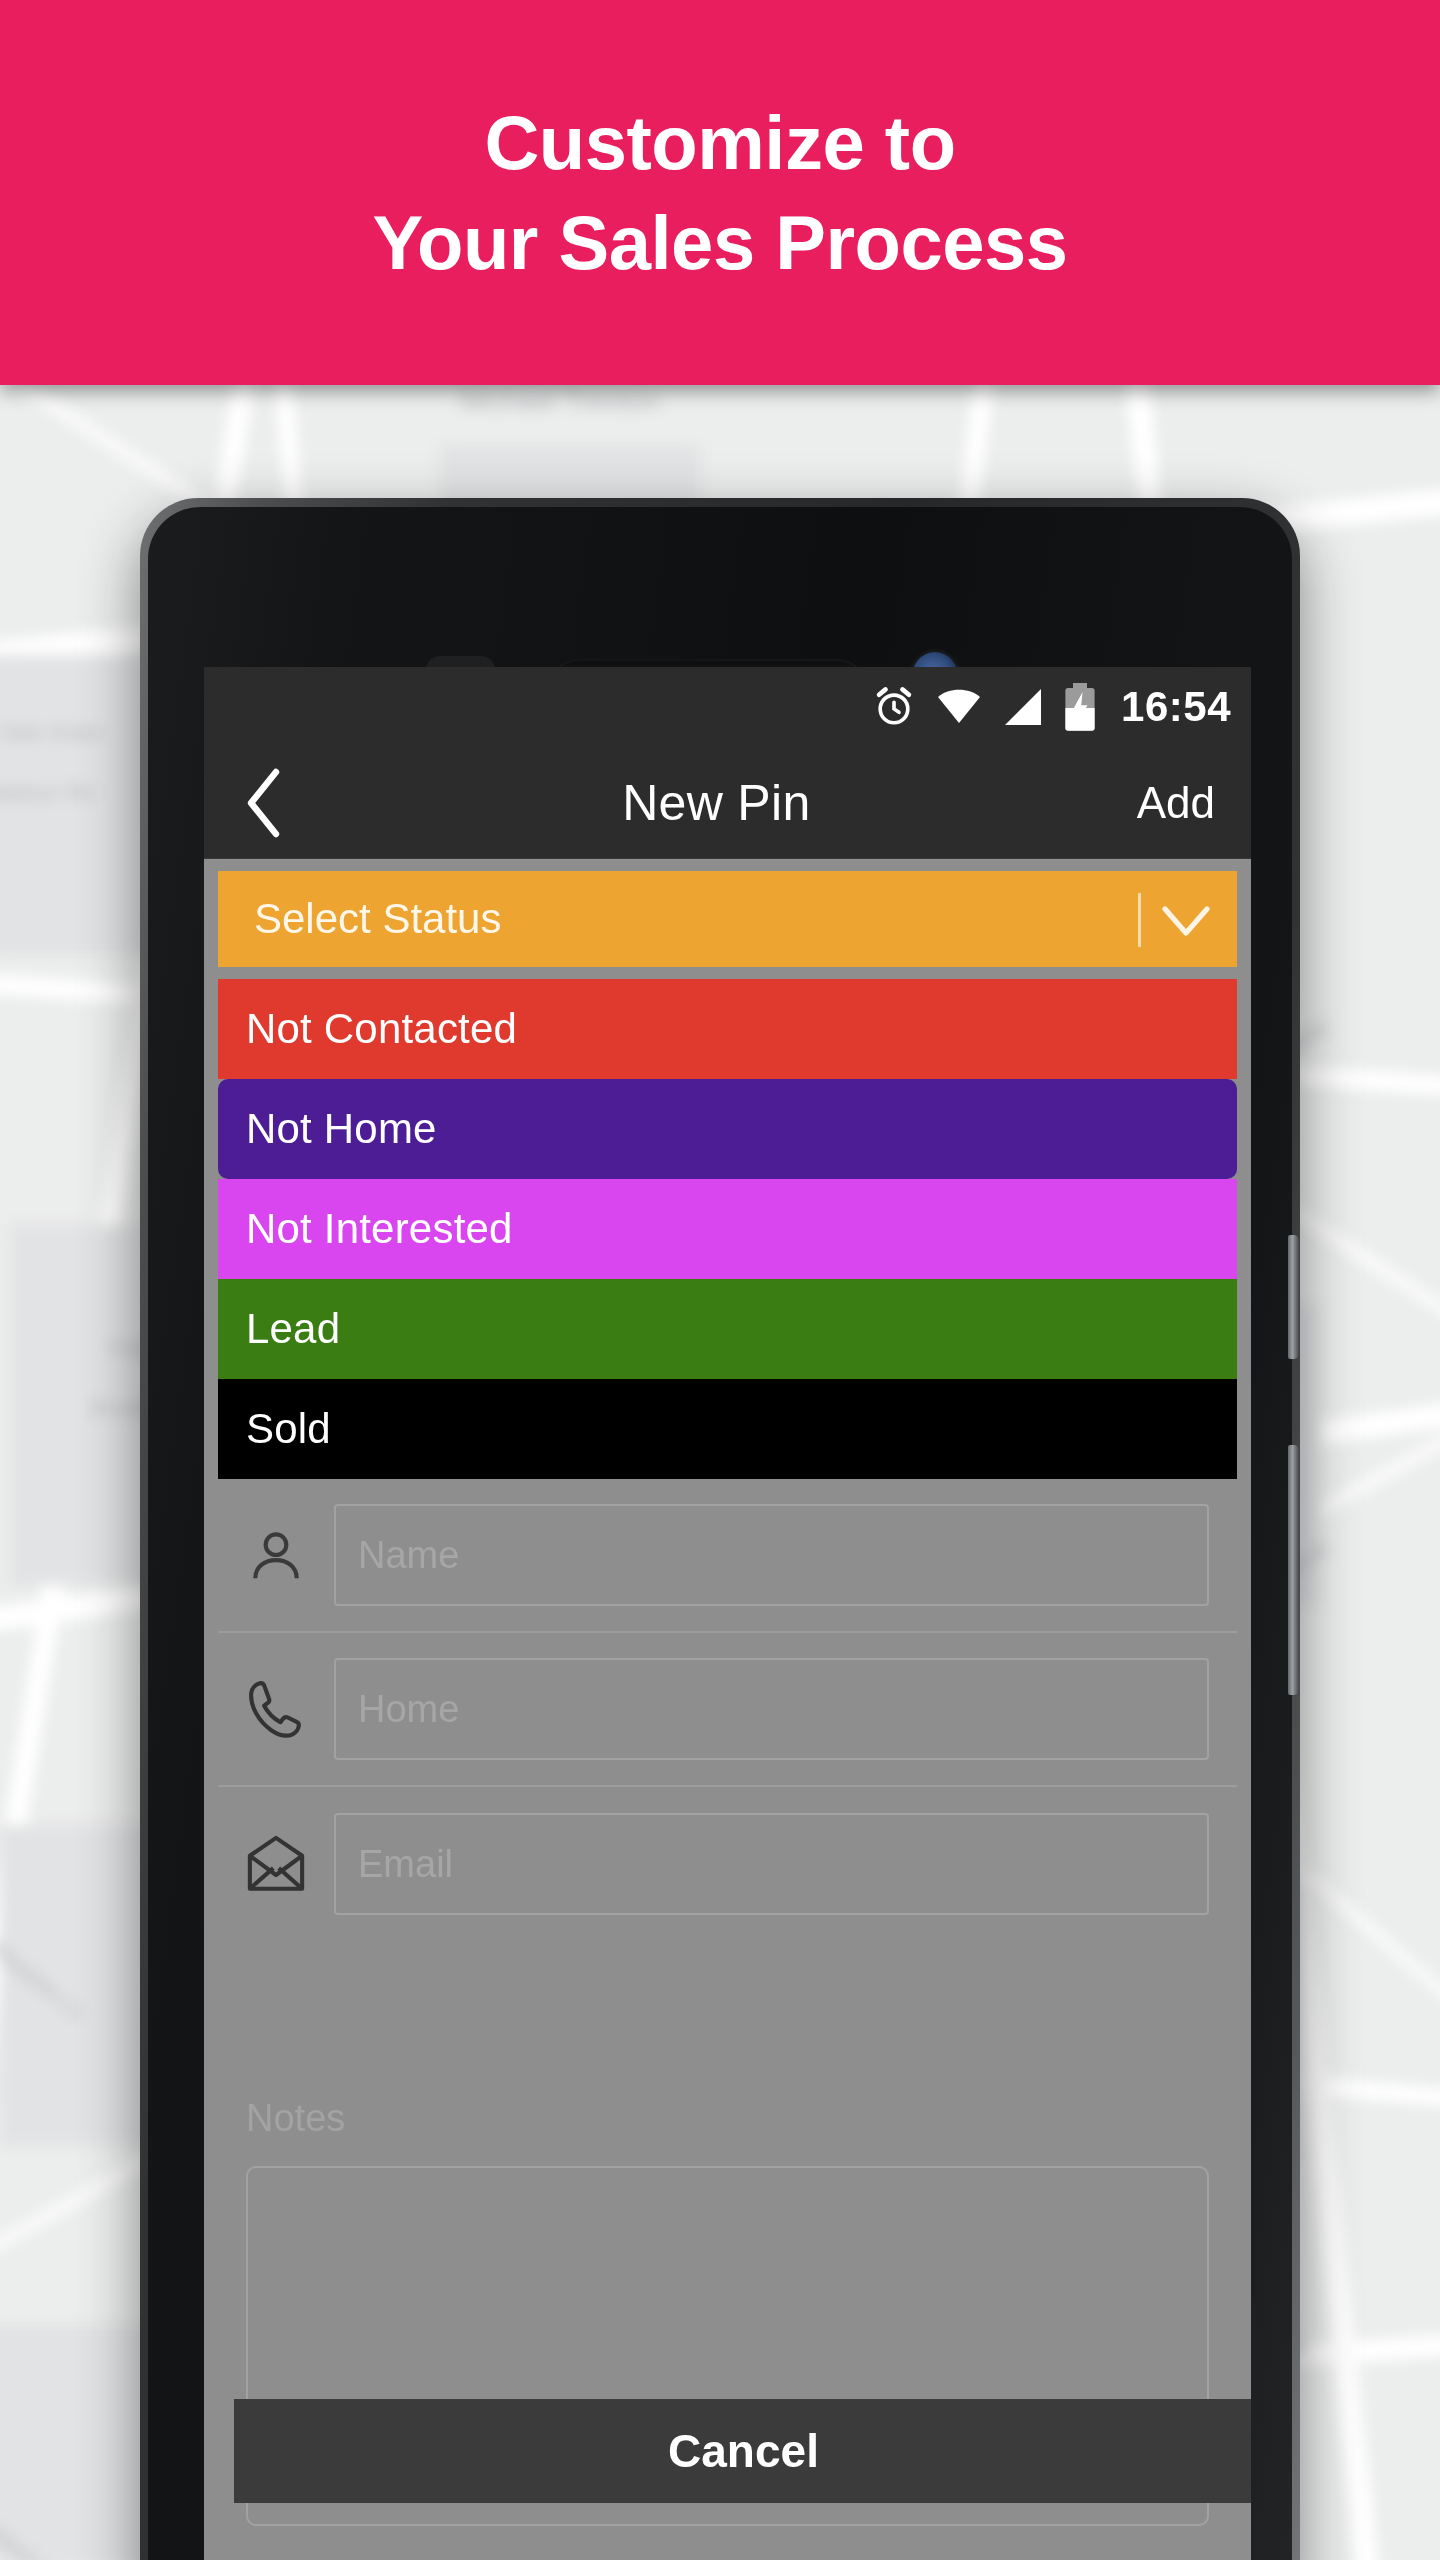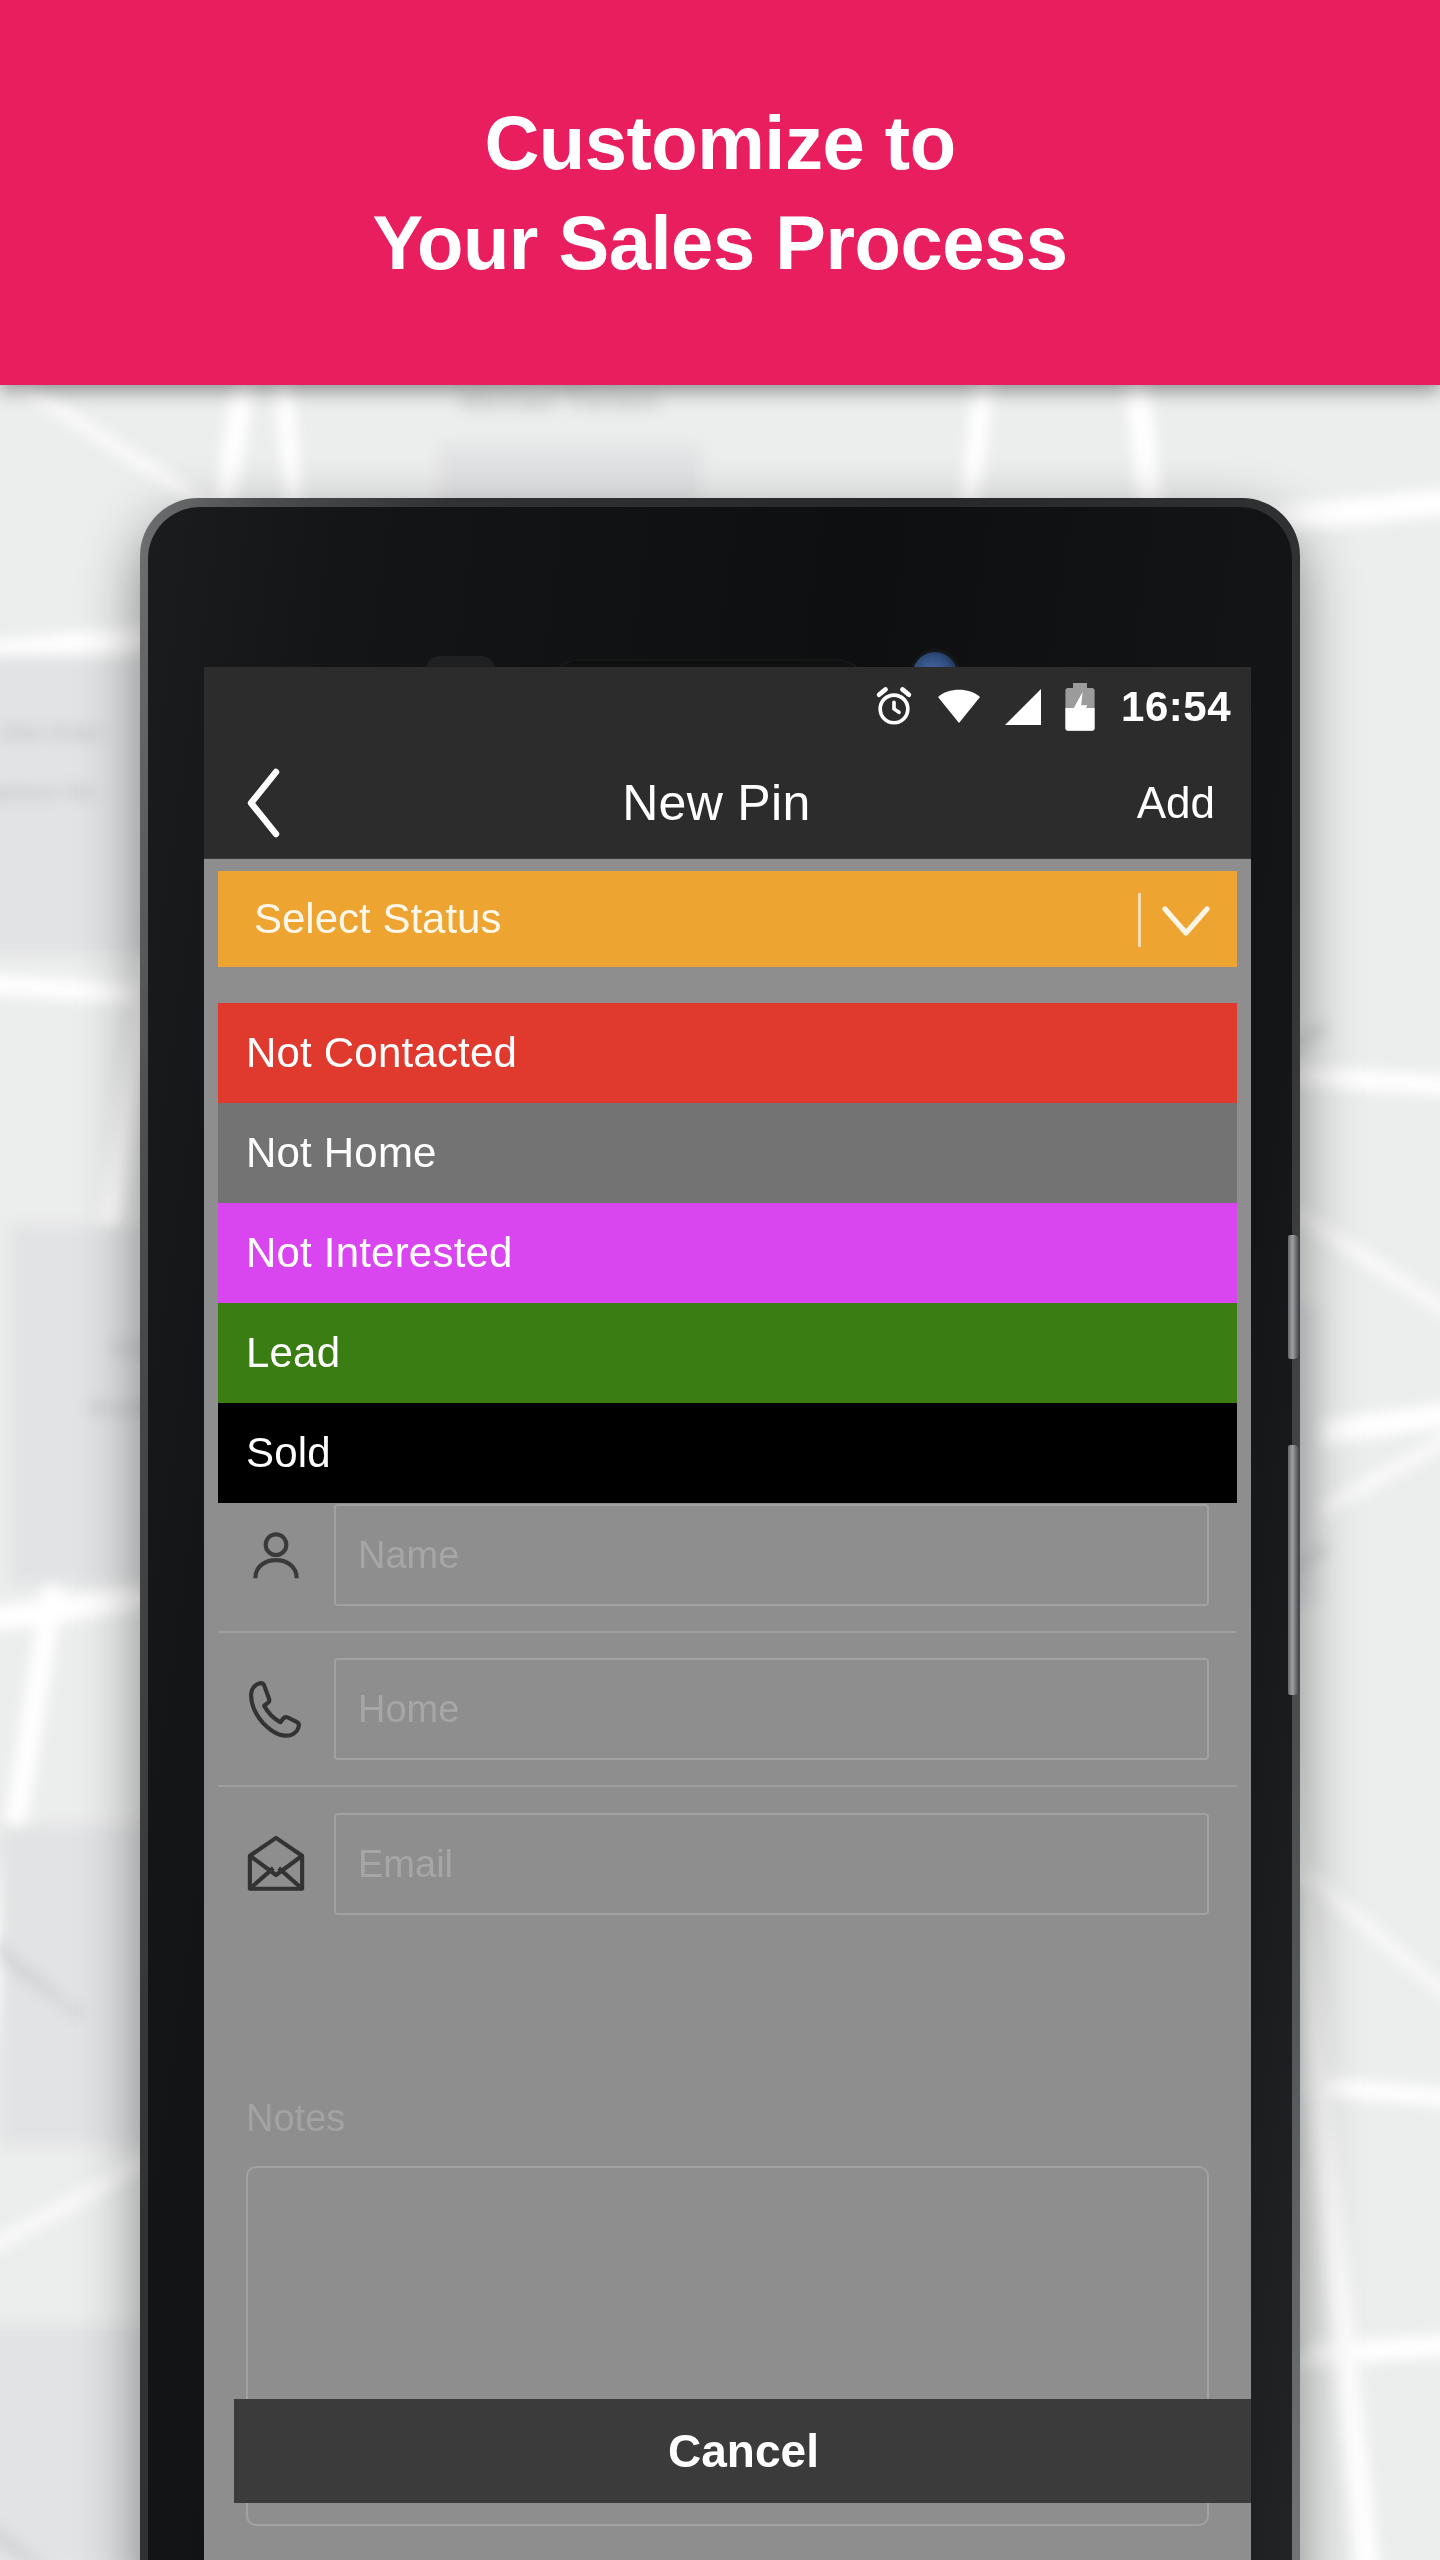--- a/index.html
+++ b/index.html
@@ -165,21 +165,21 @@
   #ss-divider{
     position:absolute; right:96px; top:22px; width:3px; height:54px;
     background:rgba(255,255,255,.62);
   }
   #ss-chevron{
     position:absolute; right:22px; top:28px;
   }
 
   
   #status-options{
-    position:absolute; left:14px; top:120px; width:1019px;margin-top:24px;
+    position:absolute; left:14px; top:120px; width:1019px;
   }
   .status-option{
     height:100px;
     display:flex; align-items:center;
     cursor:pointer;
   }
   .status-option .lbl{
     color:#ffffff; font-size:42px; padding-left:28px; letter-spacing:0.2px;
   }
 
@@ -384,21 +384,21 @@
                 <path d="M4 5 L14.5 17 L25 5" fill="none" stroke="#fff5e6" stroke-width="2.6" stroke-linecap="round" stroke-linejoin="round"></path>
               </svg>
             </span>
           </div>
         </div>
 
         <div id="status-options">
           <div class="status-option" style="background: rgb(224, 58, 47);">
             <span class="lbl">Not Contacted</span>
           </div>
-          <div class="status-option" style="background: #737373;">
+          <div class="status-option" style="background: #4c1d95; border-radius: 10px;">
             <span class="lbl">Not Home</span>
           </div>
           <div class="status-option" style="background: #d946ef;">
             <span class="lbl">Not Interested</span>
           </div>
           <div class="status-option" style="background: rgb(58, 125, 19);">
             <span class="lbl">Lead</span>
           </div>
           <div class="status-option" style="background: #000000; text-decoration: underline;">
             <span class="lbl">Sold</span>

